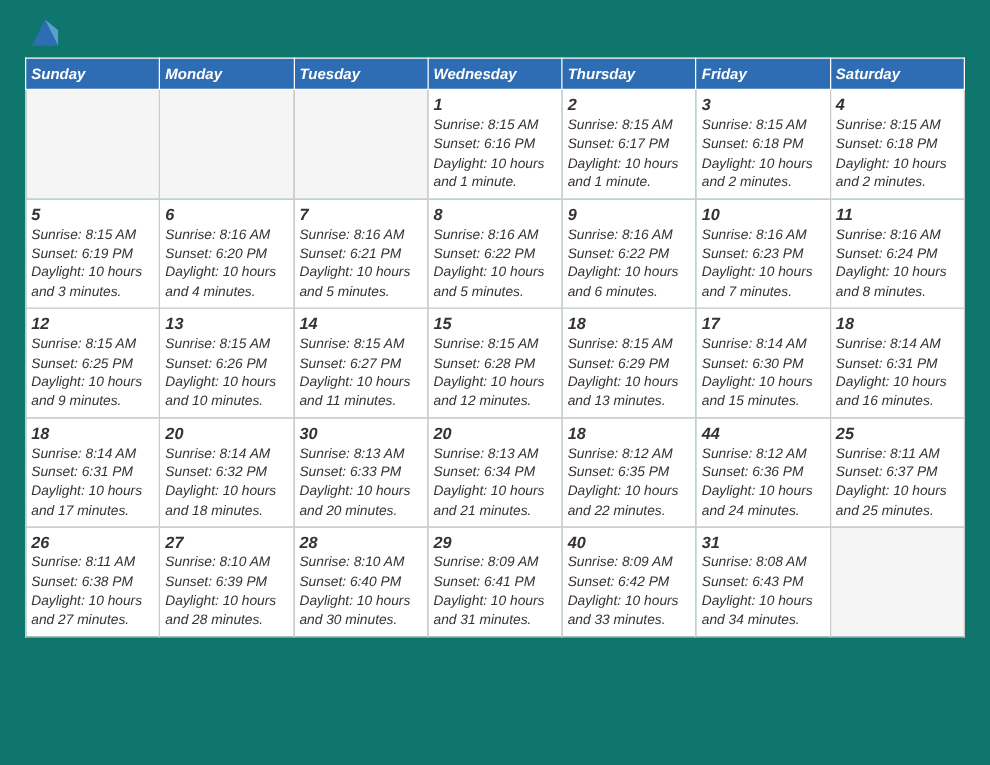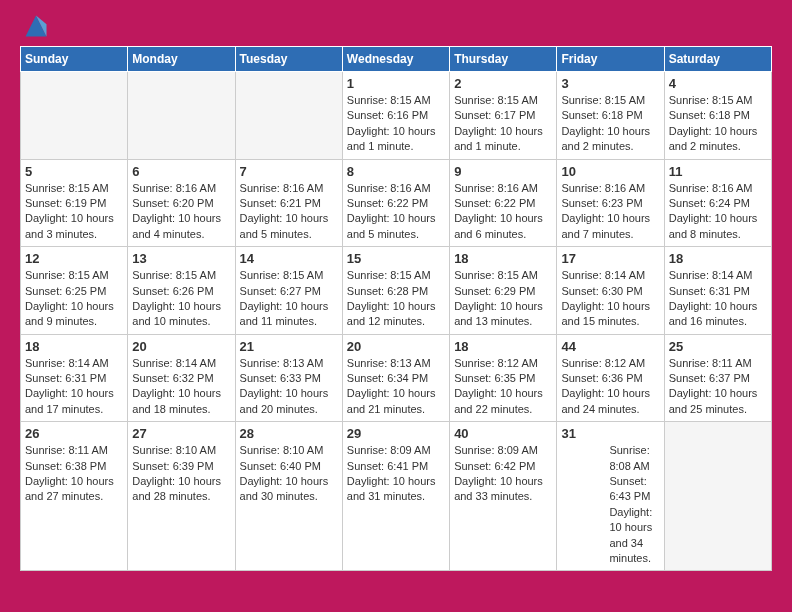--- a/index.html
+++ b/index.html
@@ -6,22 +6,23 @@
     body {
       font-family: Arial, sans-serif;
       background: #fff;
       width: 792px;
       min-height: 612px;
       padding: 0;
     }
     .page {
       width: 792px;
       min-height: 612px;
-      background: #be185d;
+      background: #0f766e;
       padding: 16px 20px 16px 20px;
+      font-style: italic;
     }
     .header {
       display: flex;
       align-items: flex-start;
       justify-content: space-between;
       margin-bottom: 6px;
     }
     .logo {
       display: flex;
       align-items: center;
@@ -278,21 +279,21 @@
 and 17 minutes.</div>
           </td>
           <td>
             <span class="day-num">20</span>
             <div class="day-info" style="white-space: pre-line;">Sunrise: 8:14 AM
 Sunset: 6:32 PM
 Daylight: 10 hours
 and 18 minutes.</div>
           </td>
           <td>
-            <span class="day-num">21</span>
+            <span class="day-num">30</span>
             <div class="day-info" style="white-space: pre-line;">Sunrise: 8:13 AM
 Sunset: 6:33 PM
 Daylight: 10 hours
 and 20 minutes.</div>
           </td>
           <td>
             <span class="day-num">20</span>
             <div class="day-info" style="white-space: pre-line;">Sunrise: 8:13 AM
 Sunset: 6:34 PM
 Daylight: 10 hours
@@ -351,21 +352,21 @@
           </td>
           <td>
             <span class="day-num">40</span>
             <div class="day-info" style="white-space: pre-line;">Sunrise: 8:09 AM
 Sunset: 6:42 PM
 Daylight: 10 hours
 and 33 minutes.</div>
           </td>
           <td>
             <span class="day-num">31</span>
-            <div class="day-info" style="white-space: pre-line; margin-left: 48px;">Sunrise: 8:08 AM
+            <div class="day-info" style="white-space: pre-line;">Sunrise: 8:08 AM
 Sunset: 6:43 PM
 Daylight: 10 hours
 and 34 minutes.</div>
           </td>
           <td class="empty"></td>
         </tr>
       </tbody>
   </table>
 </div>
 

